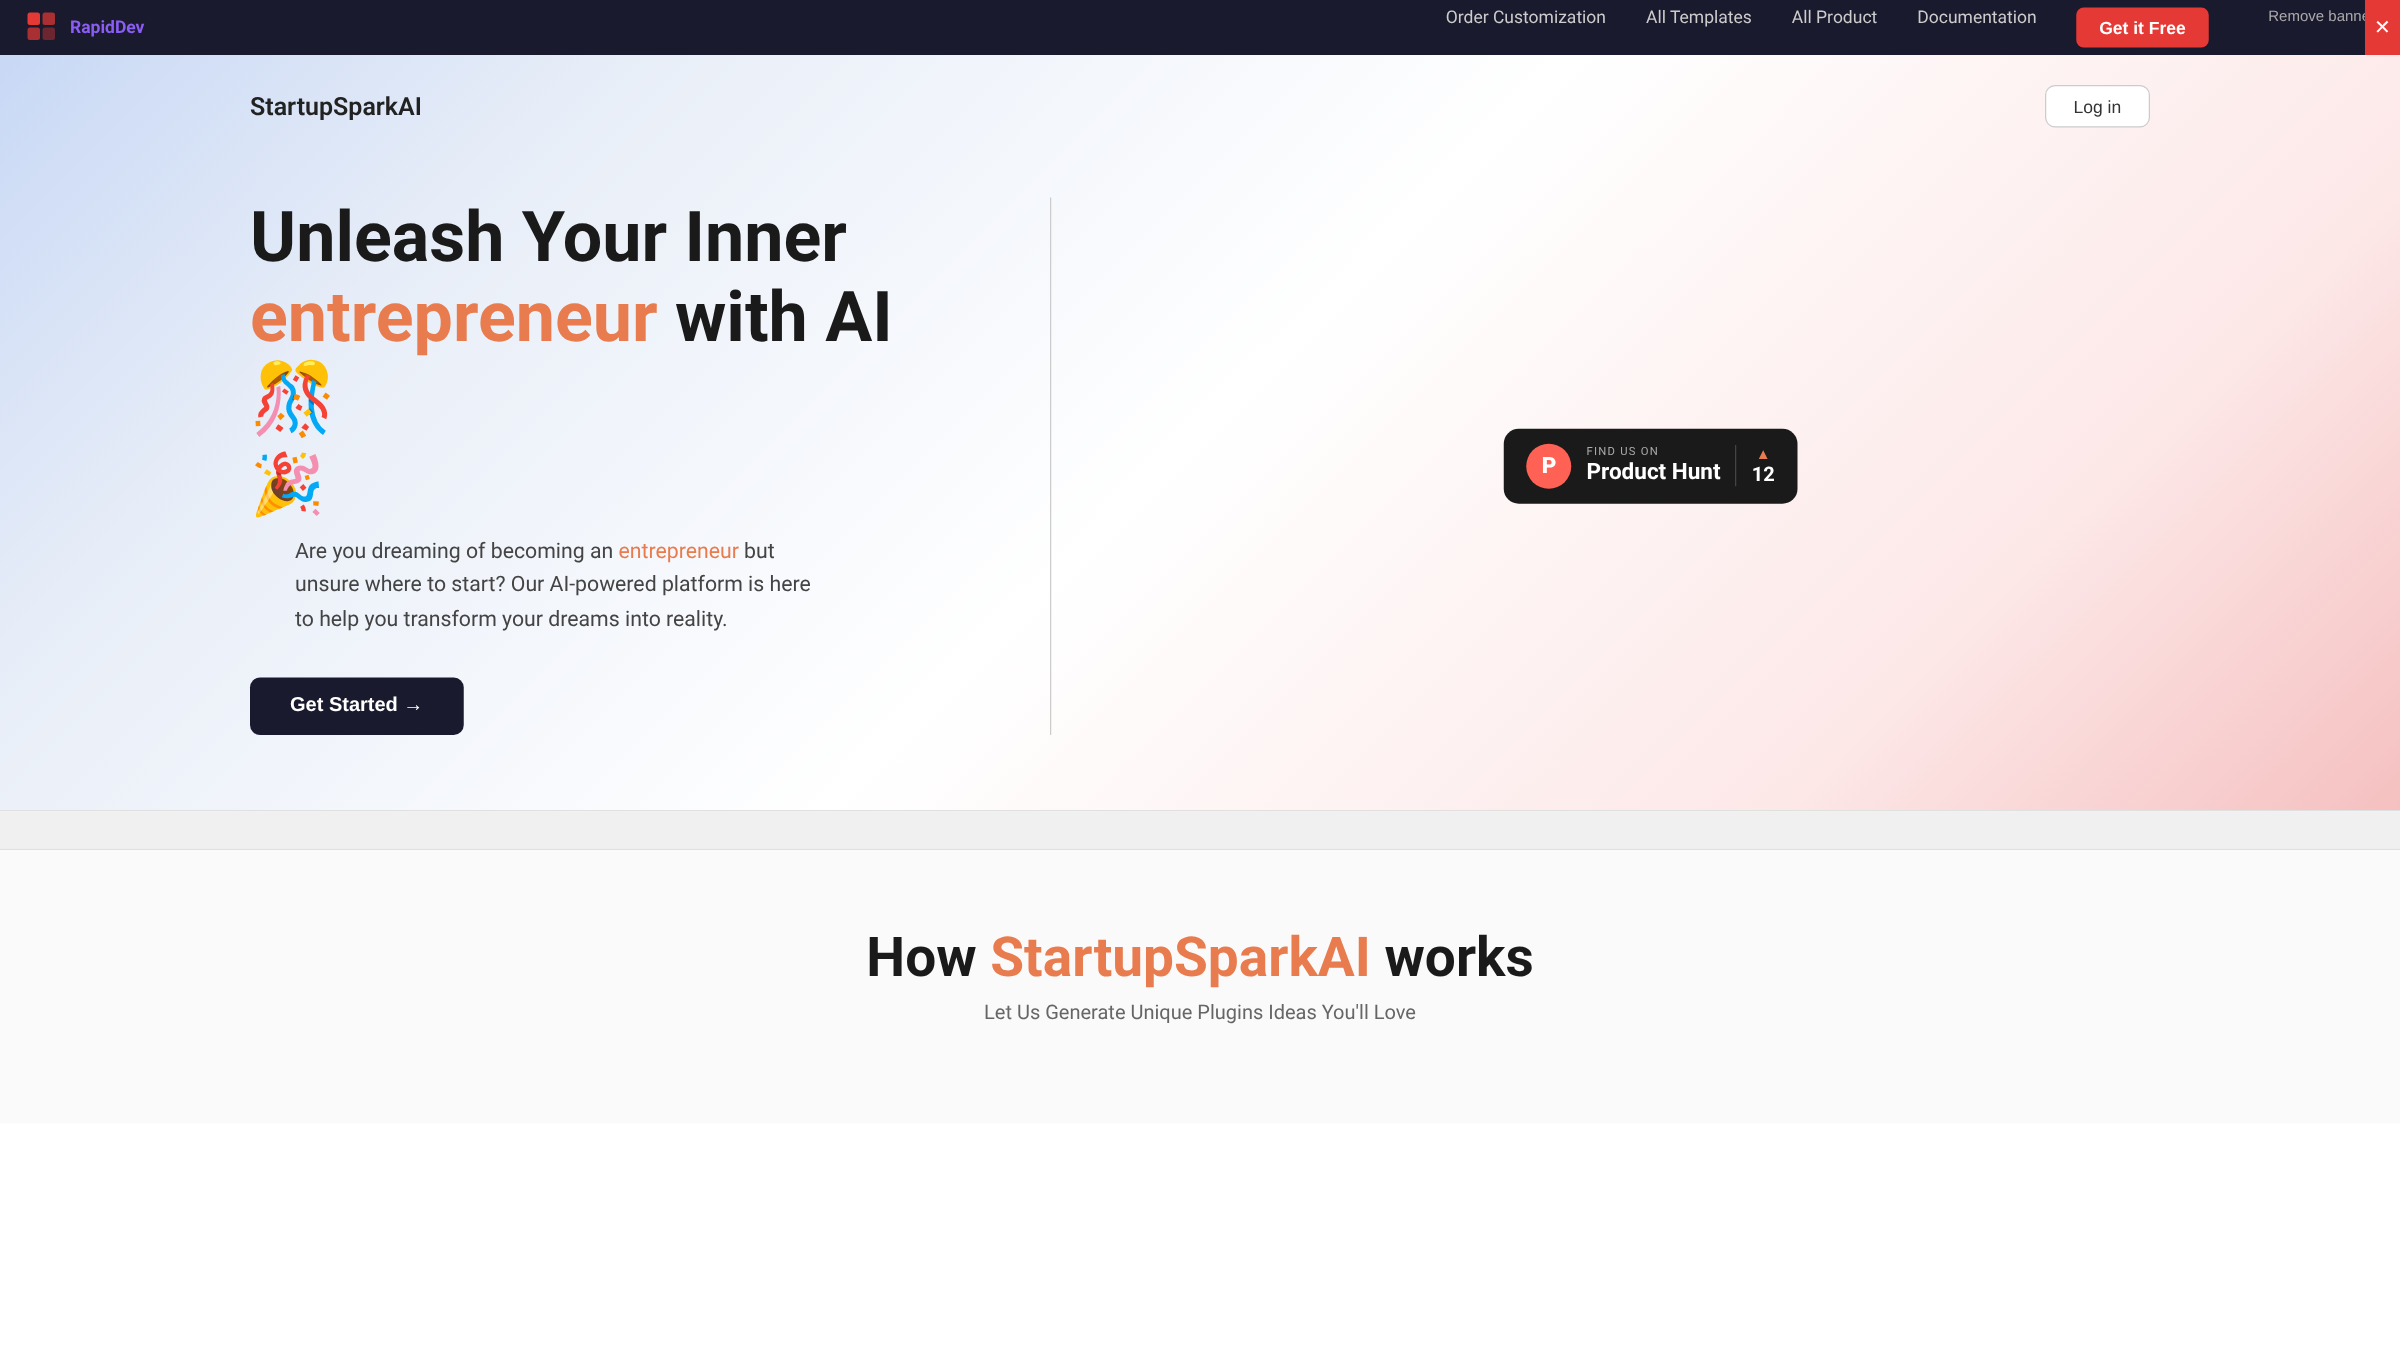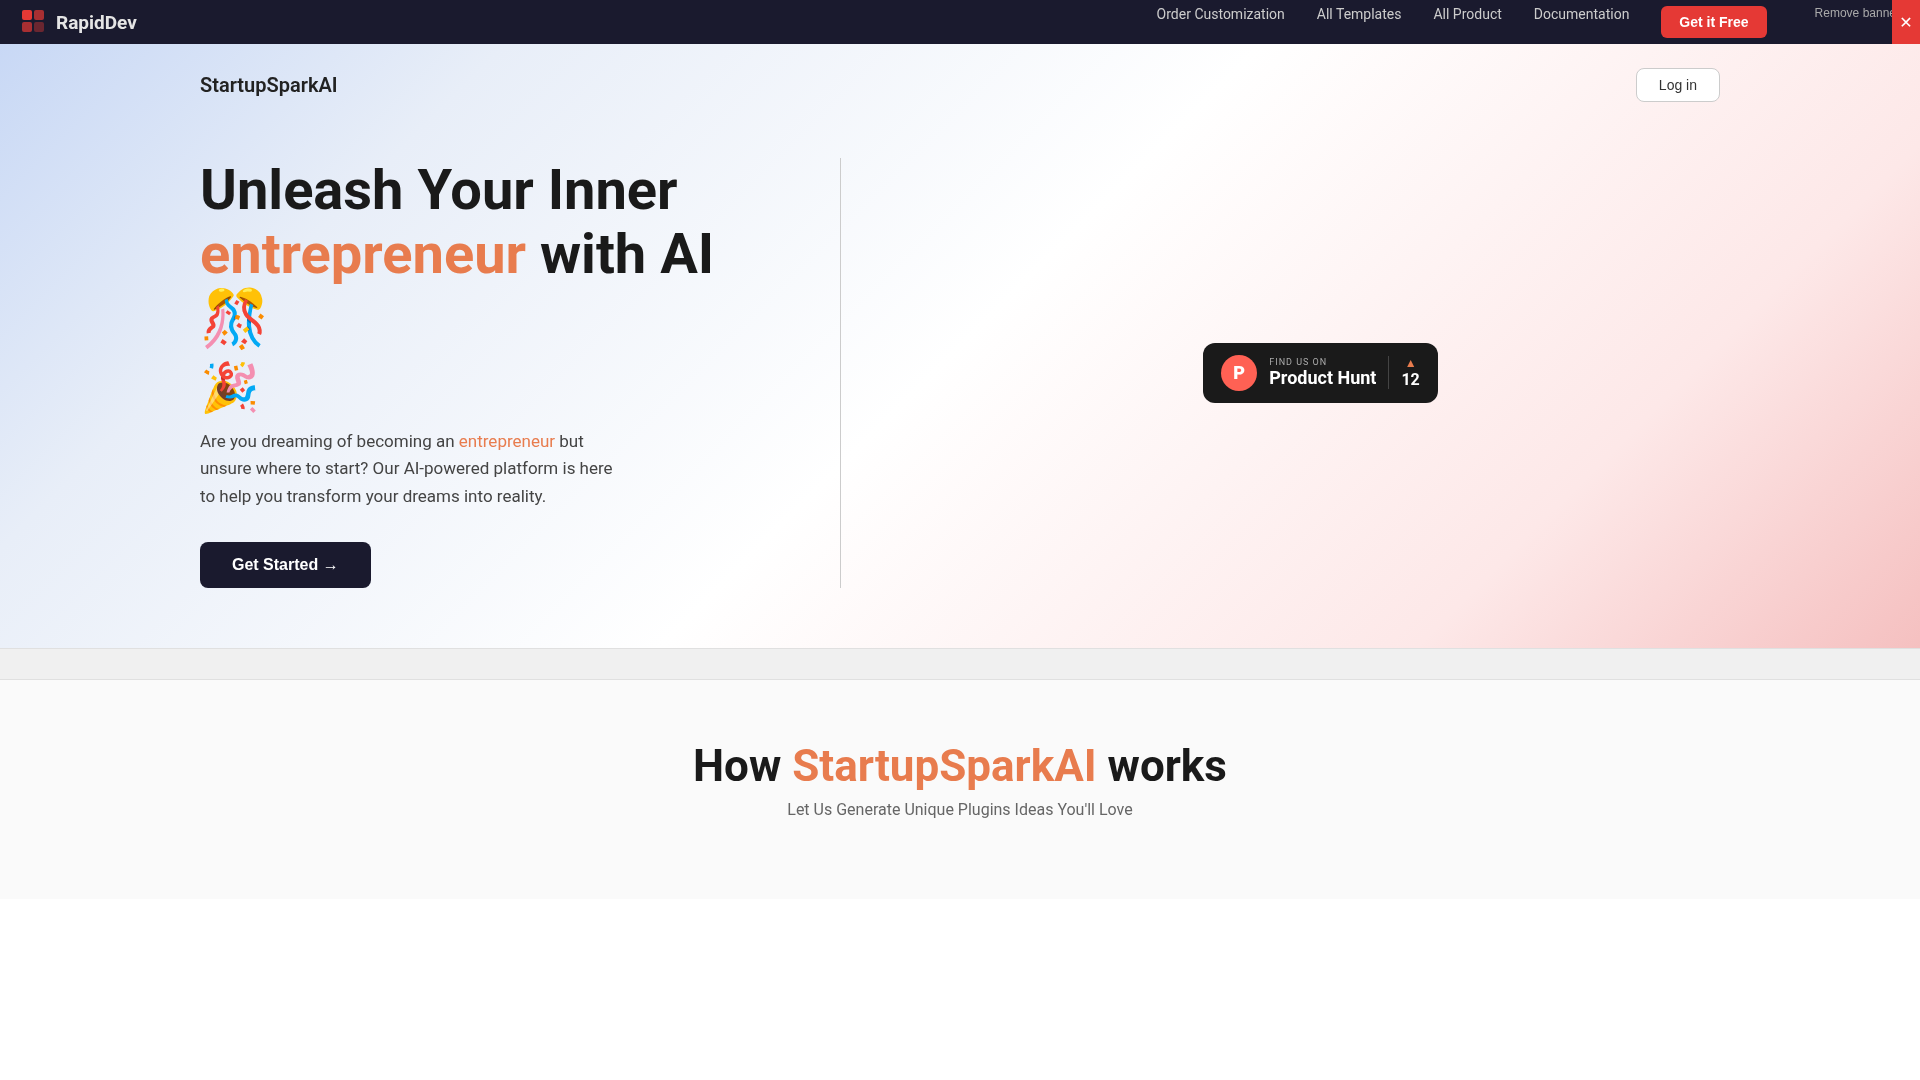--- a/index.html
+++ b/index.html
@@ -43,22 +43,22 @@
       display: flex;
       align-items: center;
       gap: 8px;
       min-width: 140px;
     }
     .logo-icon {
       display: flex;
       align-items: center;
     }
     .logo-text {
-      color: #e5e5e5;
-      font-size: 19px;
+      color: #8b5cf6;
+      font-size: 14px;
       font-weight: 700;
     }
     .remove-banner-btn {
       background: none;
       border: none;
       color: #aaa;
       font-size: 12px;
       cursor: pointer;
       white-space: nowrap;
       margin-left: 16px;
@@ -138,20 +138,21 @@
       font-size: 48px;
       display: block;
       margin-bottom: 12px;
     }
     .hero-sub {
       font-size: 17px;
       color: #444;
       line-height: 1.6;
       margin-bottom: 32px;
       max-width: 420px;
+      margin-left: 36px;
     }
     .hero-sub .orange-link {
       color: #e87c4e;
       text-decoration: none;
     }
     .get-started-btn {
       background: #1a1a2e;
       color: #fff;
       border: none;
       border-radius: 8px;

